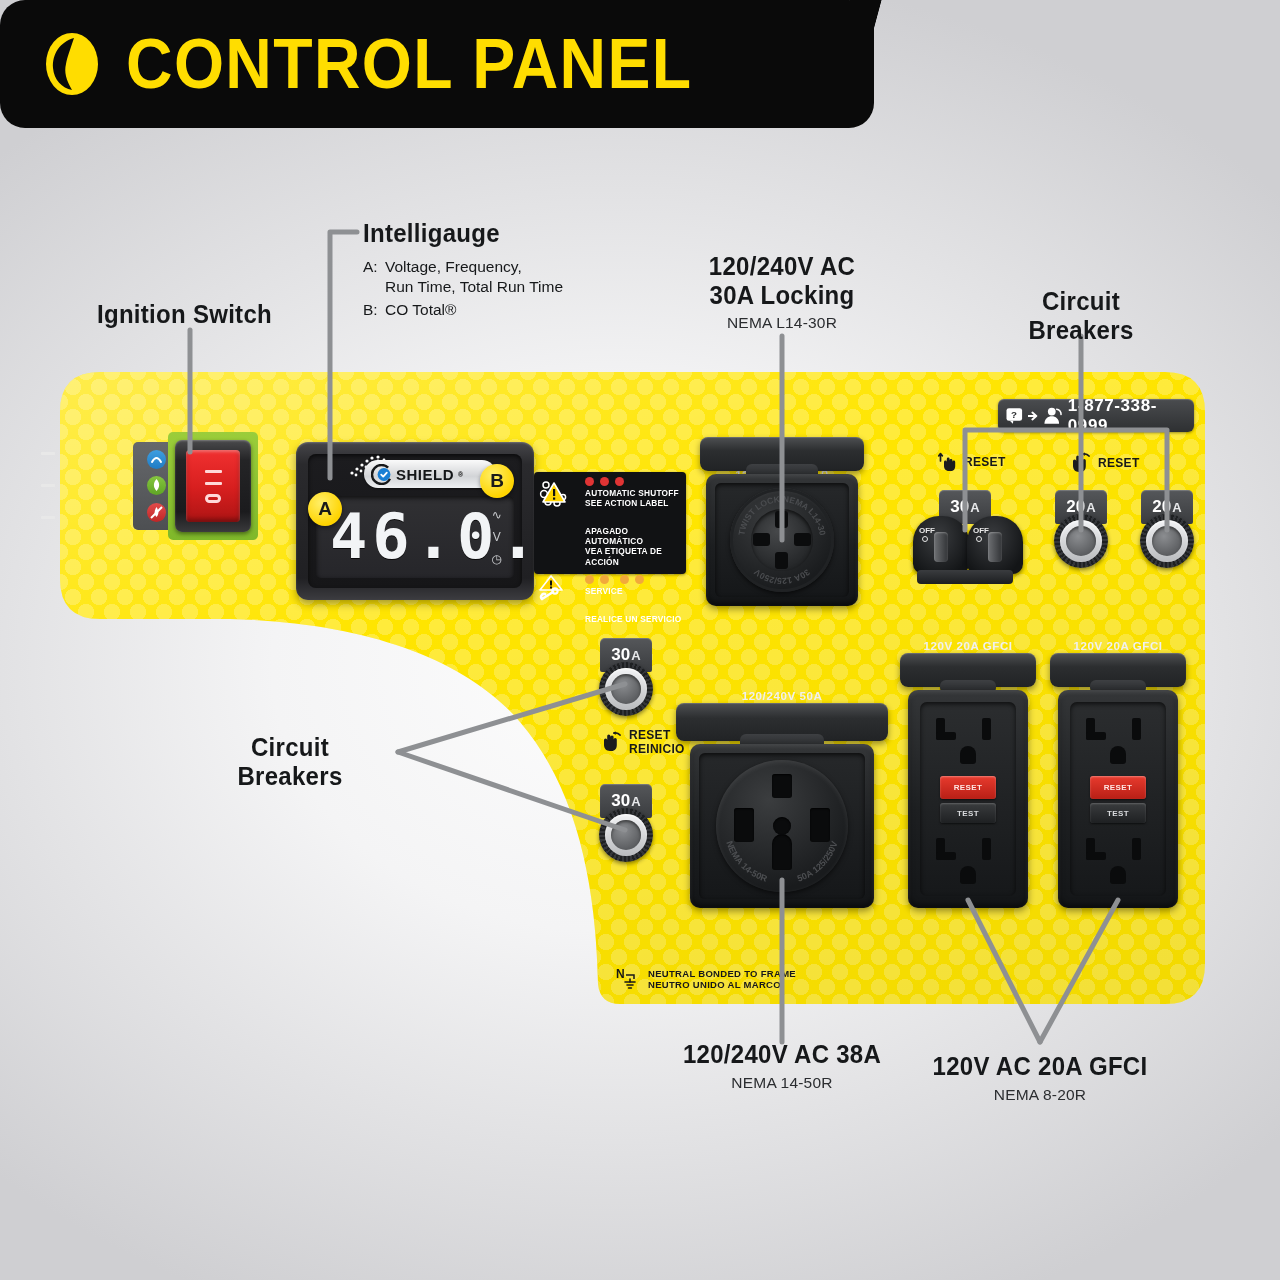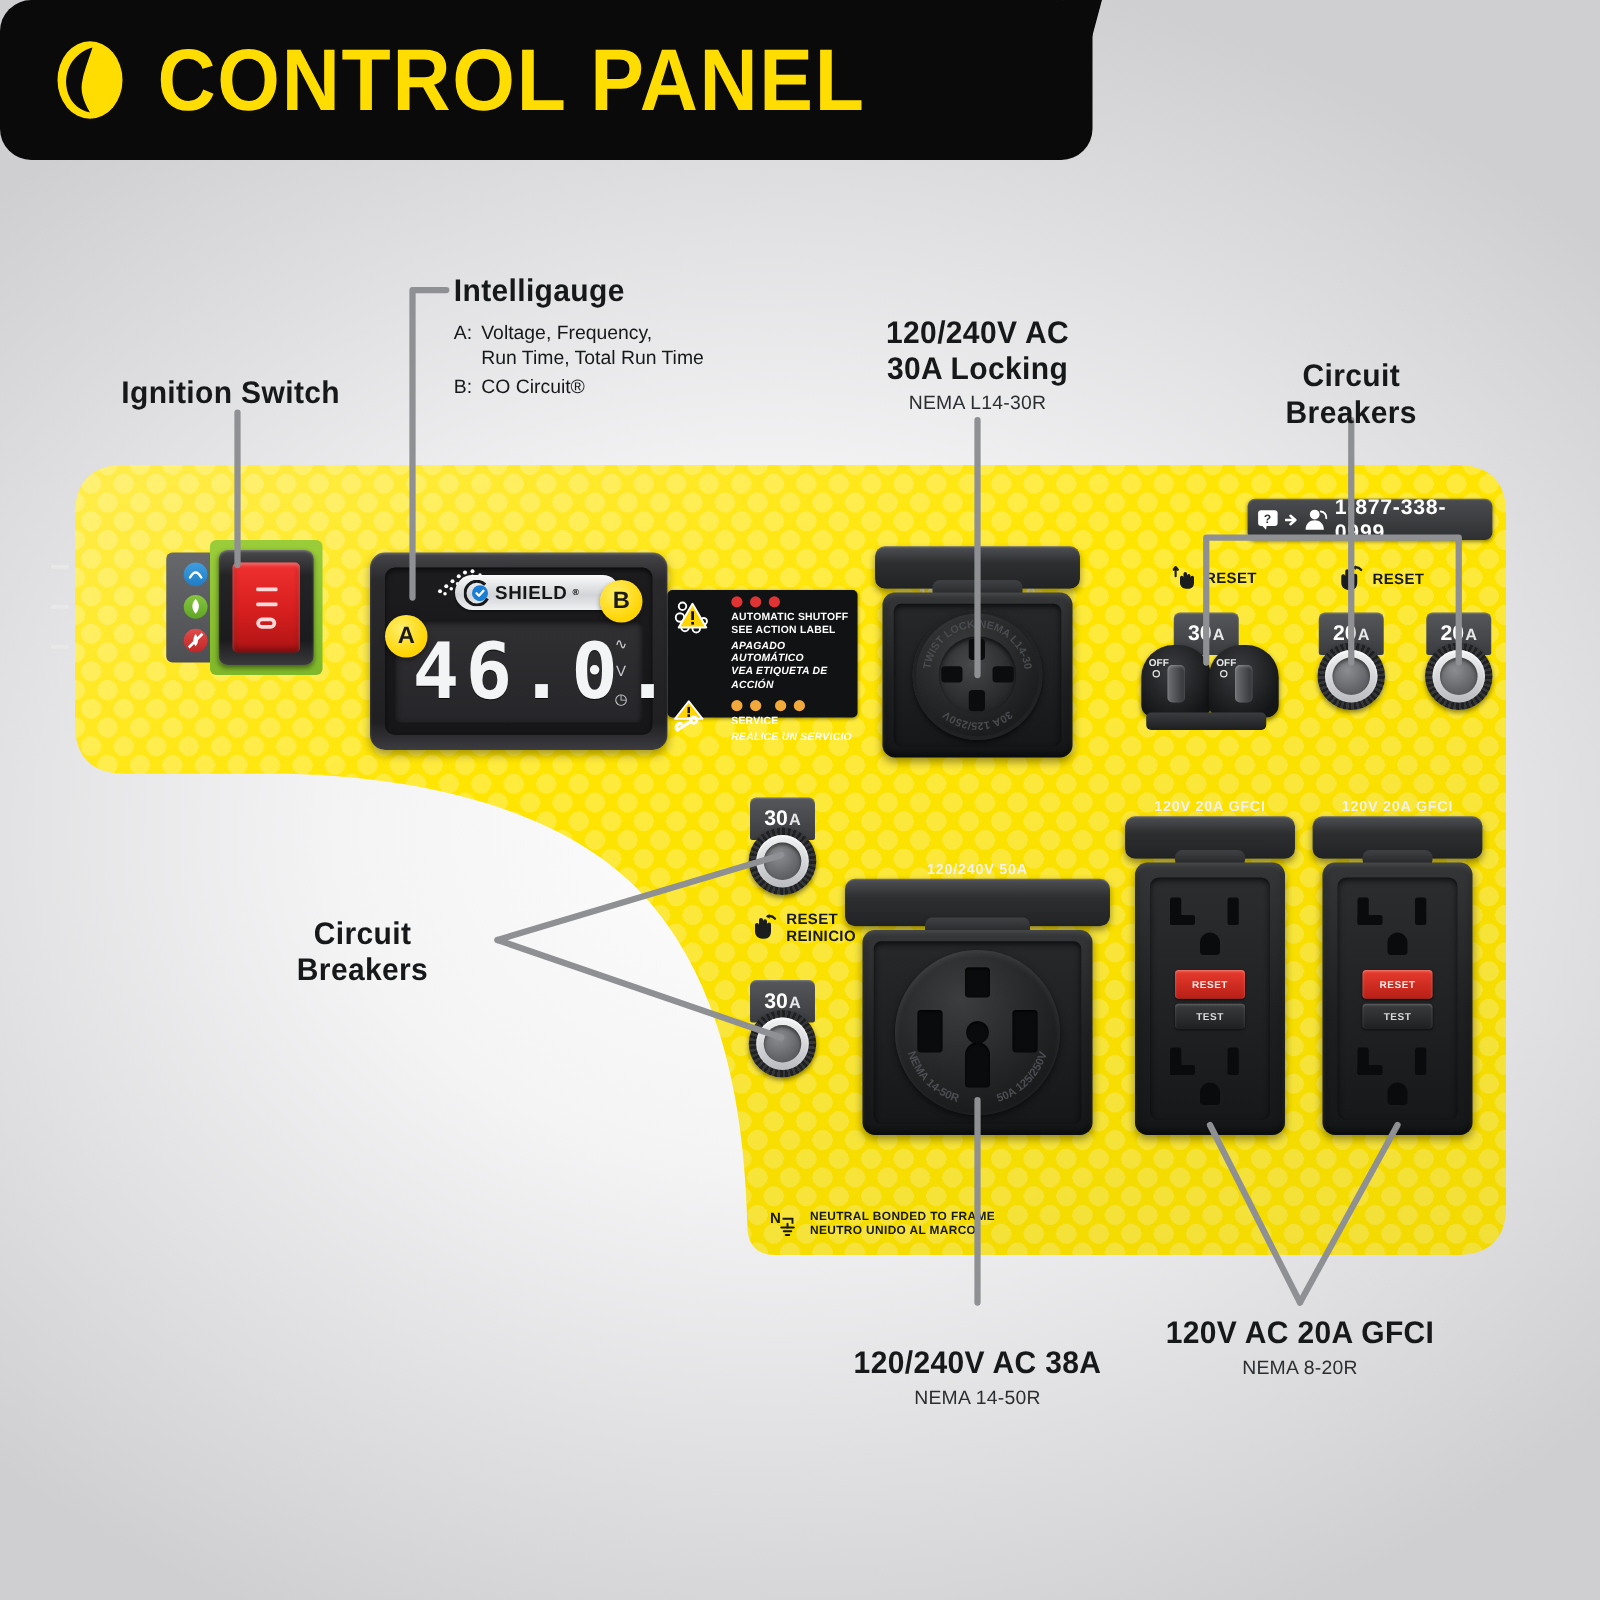--- a/index.html
+++ b/index.html
@@ -170,21 +170,21 @@
   .warn-dots { display: flex; gap: 6px; margin-bottom: 2px; }
   .wd { width: 9px; height: 9px; border-radius: 50%; }
   .wd.red { background: #e03434; }
   .wd.org { background: #f2a93b; }
   .wd.gap { margin-left: 5px; }
   .warn-txt {
     font-family: "Liberation Sans Narrow", "Liberation Sans", sans-serif;
     font-size: 8.3px; font-weight: 900; color: #ffffff; line-height: 1.22; letter-spacing: .2px;
     white-space: pre-line;
   }
-  .warn-txt.es { color: #ffffff; margin-top: 3px; font-style: italic; }
+  .warn-txt.es { color: #ffffff; margin-top: 18px; }
 
   
   .phone {
     position: absolute; left: 998px; top: 399px; width: 196px; height: 33px;
     background: linear-gradient(180deg,#4a4c4f,#2e3032); border-radius: 6px; z-index: 14;
     display: flex; align-items: center; gap: 5px; padding-left: 8px;
     box-shadow: inset 0 1px 1px rgba(255,255,255,.2), 0 1px 3px rgba(0,0,0,.4);
   }
   .phone-num {
     font-family: "Liberation Sans Narrow", "Liberation Sans", sans-serif;
@@ -372,42 +372,42 @@
 <div class="callout" style="left:363px; top:219px; width:300px;">
   <div class="co-title">Intelligauge</div>
   <div class="co-rows">
     <div class="co-row">
       <span class="co-key">A:</span>
       <span style="white-space:pre-line">Voltage, Frequency,
 Run Time, Total Run Time</span>
     </div>
     <div class="co-row">
       <span class="co-key">B:</span>
-      <span>CO Circuit®</span>
+      <span>CO Total®</span>
     </div>
   </div>
 </div>
 
 <div class="callout" style="left:682px; top:252px; width:200px;">
   <div class="co-title ctr">120/240V AC
 30A Locking</div>
   <div class="co-sub ctr">NEMA L14-30R</div>
 </div>
 
 <div class="callout" style="left:991px; top:287px; width:180px;">
   <div class="co-title ctr">Circuit
 Breakers</div>
 </div>
 
 <div class="callout" style="left:190px; top:733px; width:200px;">
   <div class="co-title ctr">Circuit
 Breakers</div>
 </div>
 
-<div class="callout" style="left:652px; top:1076px; width:260px;">
+<div class="callout" style="left:652px; top:1040px; width:260px;">
   <div class="co-title ctr">120/240V AC 38A</div>
   <div class="co-sub ctr">NEMA 14-50R</div>
 </div>
 
 <div class="callout" style="left:920px; top:1052px; width:240px;">
   <div class="co-title ctr">120V AC 20A GFCI</div>
   <div class="co-sub ctr">NEMA 8-20R</div>
 </div>
 
 <div class="ign-icons">

